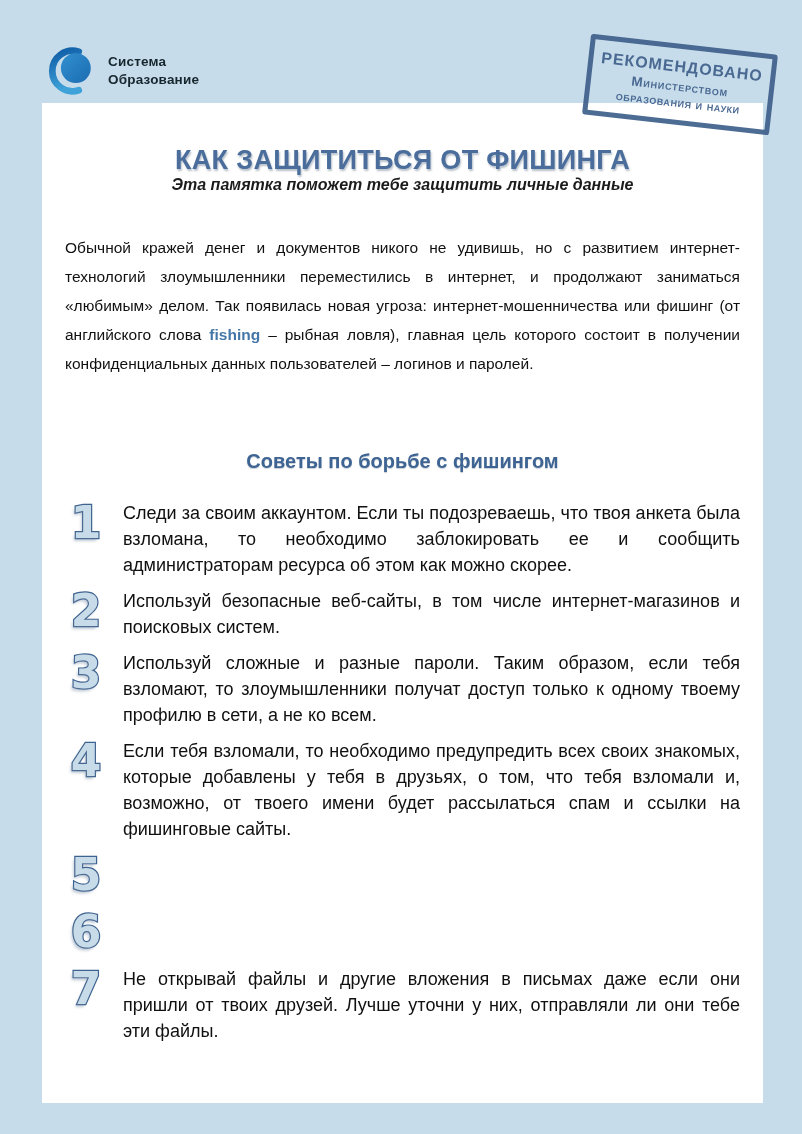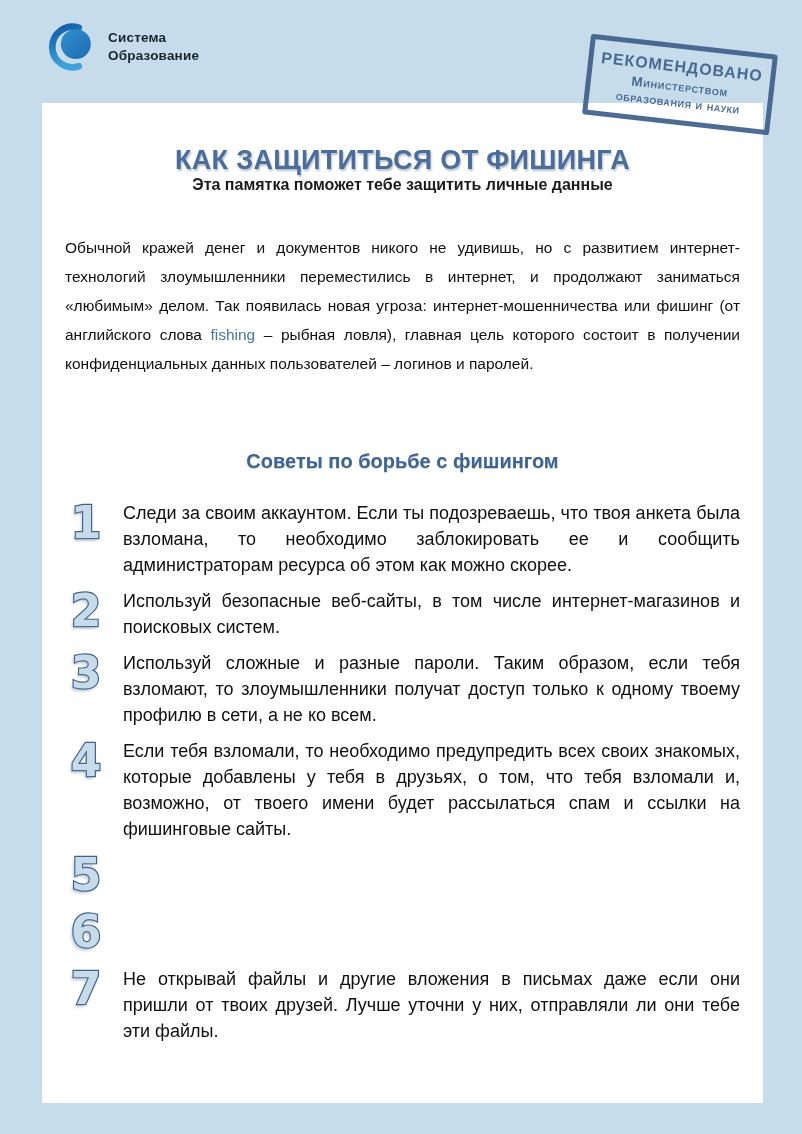--- a/index.html
+++ b/index.html
@@ -8,21 +8,21 @@
     position: relative;
     width: 802px; height: 1134px;
     background: #c7dcea;
     overflow: hidden;
     font-family: "Liberation Sans", sans-serif;
     margin: 0 auto;
   }
 
   
   .logo {
-    position: absolute; left: 44px; top: 20px;
+    position: absolute; left: 44px; top: 44px;
     display: flex; align-items: center; gap: 10px;
   }
   .logo-text { font-weight: bold; font-size: 13.5px; line-height: 1.32; color: #16262e; letter-spacing: .2px; }
 
   
   .stamp {
     position: absolute; left: 586px; top: 44px;
     width: 188px;
     padding: 9px 6px 10px;
     border: 5px solid #40618c;
@@ -46,30 +46,30 @@
   }
   .doc-title {
     text-align: center;
     font-size: 27px; font-weight: bold;
     color: #4a6d9c;
     letter-spacing: .3px;
     text-shadow: 1px 2px 2px rgba(96,116,138,.45);
   }
   .doc-subtitle {
     text-align: center;
-    font-size: 16px; font-weight: bold; 
+    font-size: 16px; font-weight: bold; font-style: italic;
     color: #1b1b1b;
   }
   .intro {
     margin-top: 39px;
     font-size: 15.5px; line-height: 29px;
     color: #101010;
     text-align: justify;
   }
-  .intro .hl { font-weight: normal; color: #4576a8; }
+  .intro .hl { font-weight: bold; color: #4576a8; }
 
   .tips-title {
     margin-top: 72px;
     text-align: center;
     font-size: 20px; font-weight: bold;
     color: #3e6493;
     text-shadow: 0 1px 1px rgba(96,116,138,.35);
   }
   .tips { margin-top: 26px; list-style: none; }
   .tip {

